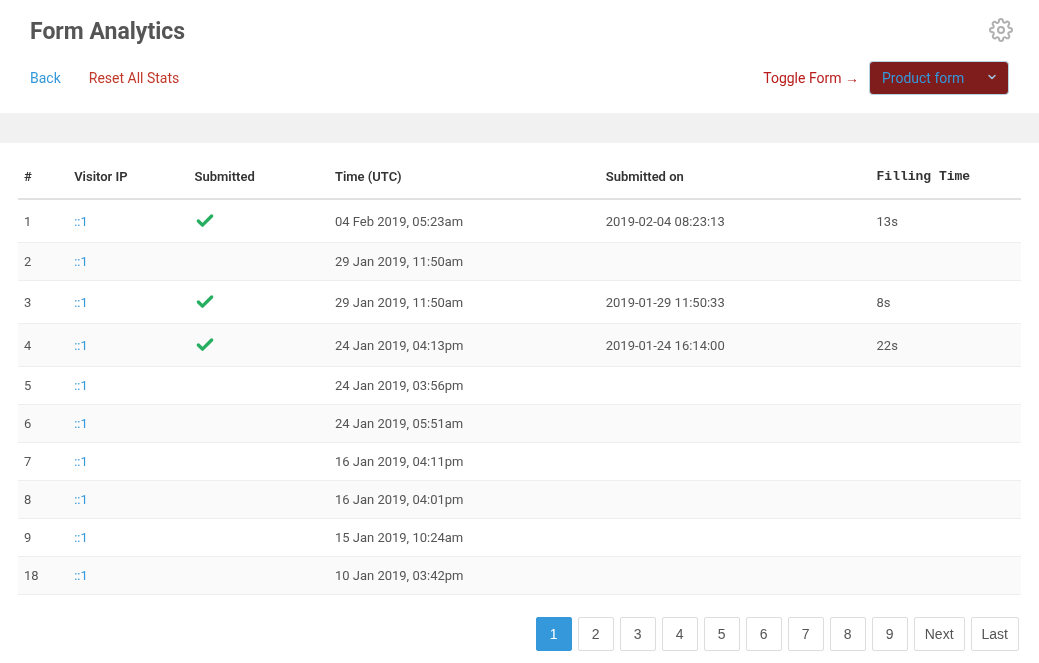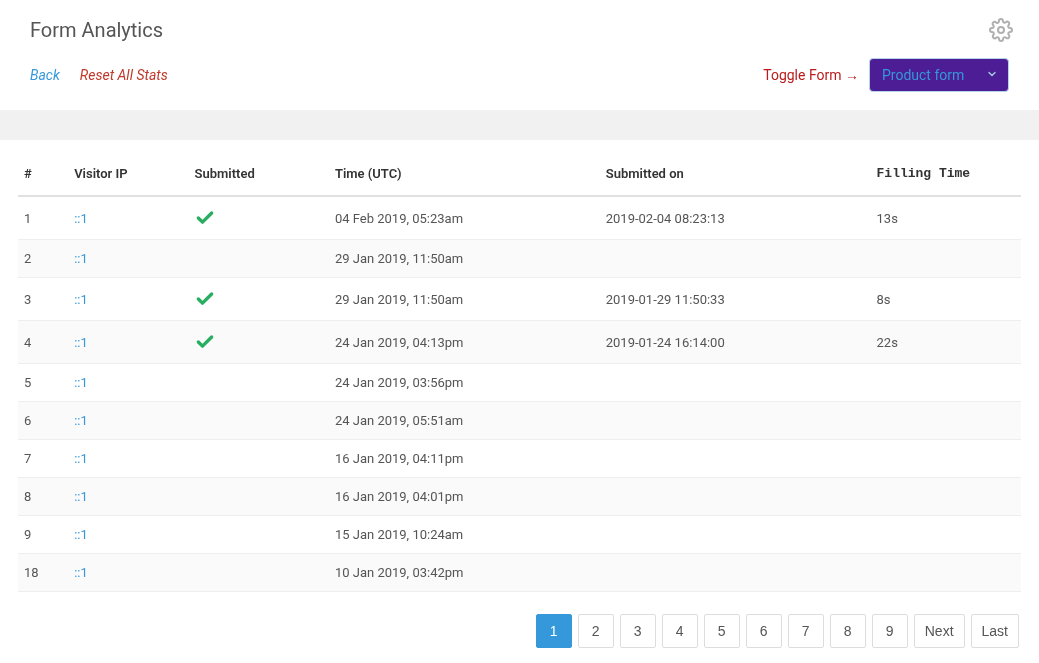--- a/index.html
+++ b/index.html
@@ -7,35 +7,34 @@
       font-family: -apple-system, BlinkMacSystemFont, "Segoe UI", Roboto, "Helvetica Neue", Arial, sans-serif;
       font-size: 14px;
       color: #333;
       background: #fff;
     }
     .page-header {
       background: #fff;
       padding: 18px 30px 18px 30px;
     }
     .page-title {
-      font-size: 20px;
-      font-weight: 400;
+      font-size: 23px;
+      font-weight: 700;
       color: #555;
       margin-bottom: 16px;
     }
     .header-row {
       display: flex;
       align-items: center;
       justify-content: space-between;
     }
     .header-left {
       display: flex;
-      gap: 12px;
+      gap: 20px;
       align-items: flex-end;
-      font-style: italic;
     }
     .link-back {
       color: #3498db;
       text-decoration: none;
       cursor: pointer;
     }
     .link-reset {
       color: #c0392b;
       text-decoration: none;
       cursor: pointer;
@@ -48,21 +47,21 @@
     }
     .toggle-label {
       color: #b91c1c;
       cursor: pointer;
     }
     .form-select {
       border: 1px solid #b5d4e8;
       border-radius: 4px;
       padding: 8px 36px 8px 12px;
       color: #3498db;
-      background: #4c1d95;
+      background: #7f1d1d;
       cursor: pointer;
       position: relative;
       display: flex;
       align-items: center;
       min-width: 140px;
     }
     .form-select .chevron {
       position: absolute;
       right: 10px;
       top: 50%;

